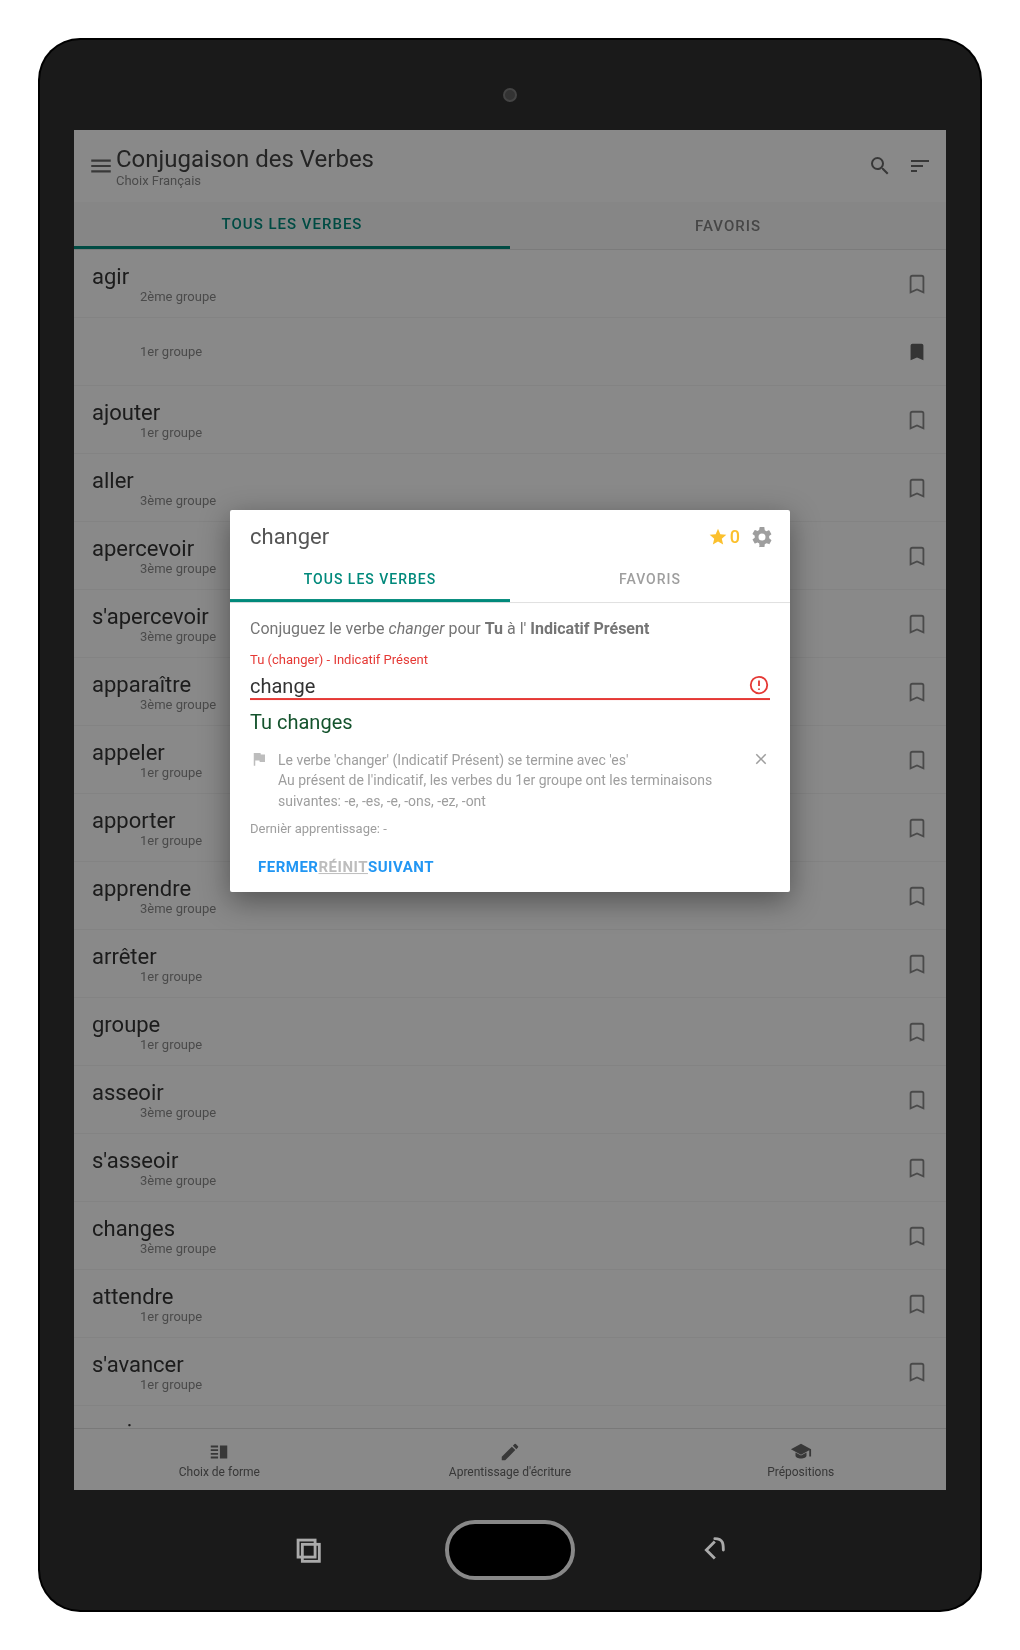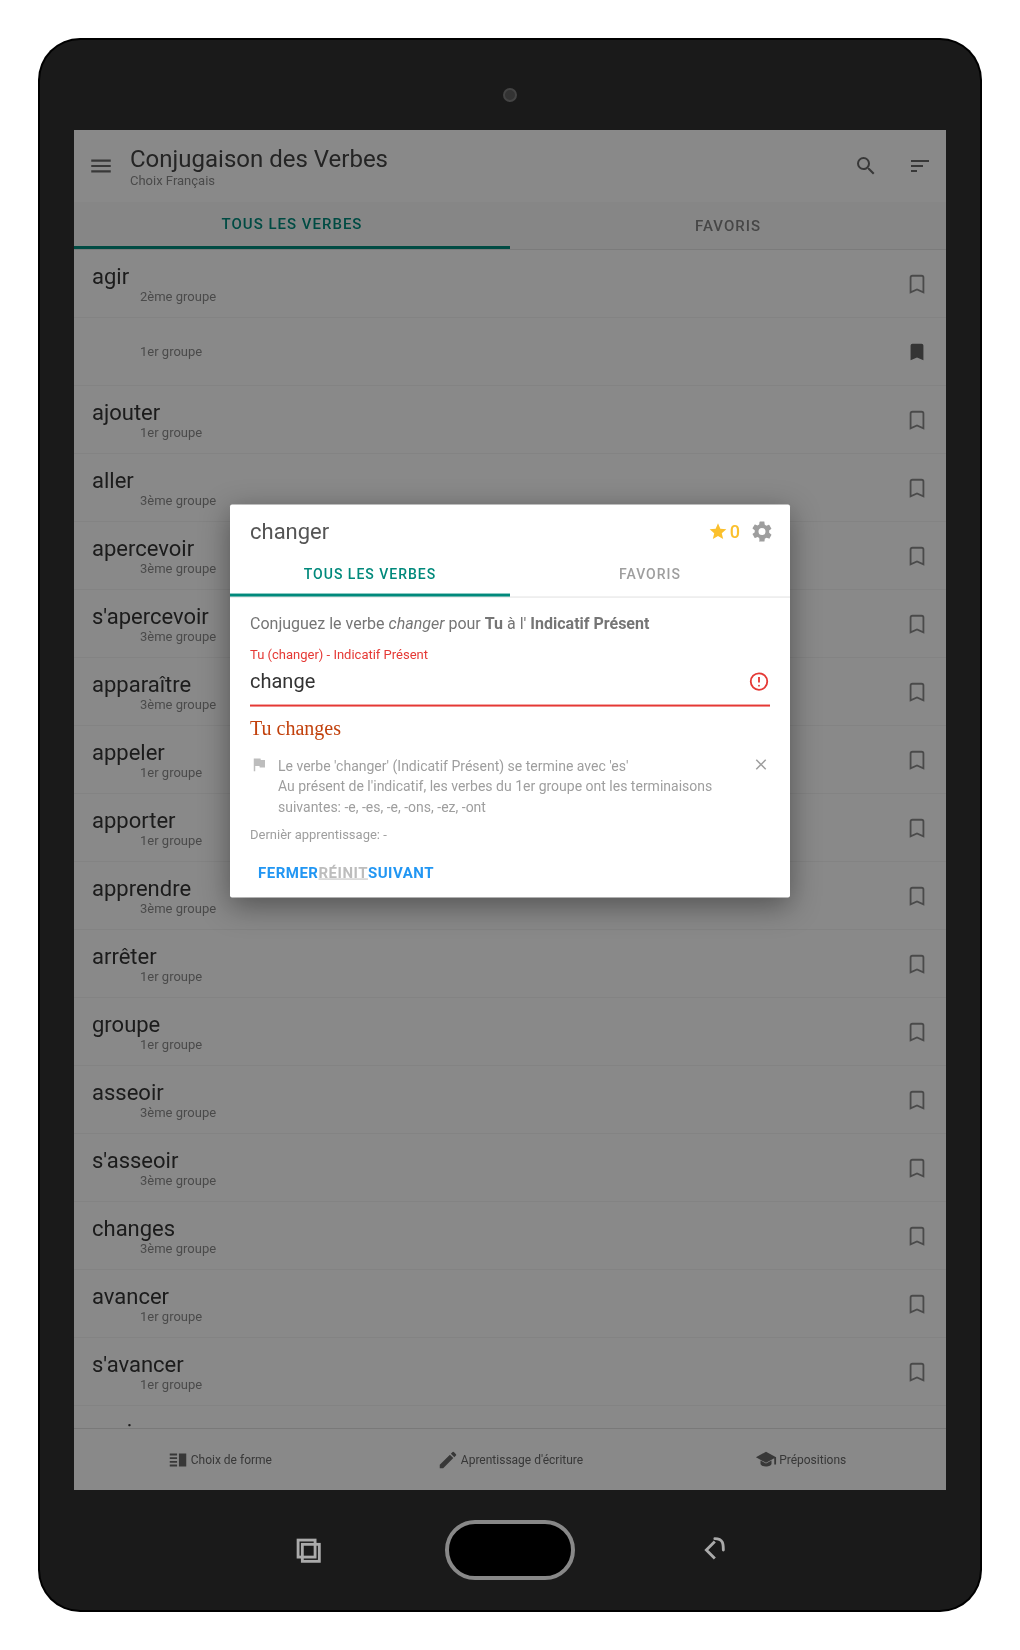--- a/index.html
+++ b/index.html
@@ -57,21 +57,21 @@
   .scrim {
     position: absolute; inset: 0;
     background: rgba(0,0,0,0.45);
     z-index: 10;
   }
   .appbar {
     background: #fafafa;
     height: 72px;
     display: flex; align-items: center;
     padding: 0 14px;
-    gap: 16px;
+    gap: 2px;
   }
   .appbar .titles { flex: 1; }
   .app-title { font-size: 24px; color: #424242; font-weight: 400; }
   .app-subtitle { font-size: 13px; color: #888; }
   .appbar .icon { color: #666; }
   .main-tabs {
     display: flex; height: 48px;
     border-bottom: 1px solid #e0e0e0;
     background: #f5f5f5;
   }
@@ -94,21 +94,21 @@
   .bookmark { color: #888; }
   .bookmark.filled { color: #666; }
   .bottom-nav {
     position: absolute; bottom: 0; left: 0; right: 0;
     height: 62px;
     background: #fafafa;
     border-top: 1px solid #ddd;
     display: flex;
   }
   .bottom-item {
-    flex: 1; display: flex; 
+    flex: 1; display: flex; flex-direction: column;
     align-items: center; justify-content: center;
     color: #666; font-size: 12px; gap: 2px;
   }
 
   
   .modal {
     position: absolute;
     z-index: 20;
     left: 50%; top: 42%;
     transform: translate(-50%, -50%);
@@ -133,24 +133,24 @@
     padding: 12px 0;
     font-size: 14px; font-weight: 500; letter-spacing: 1px;
     color: #9e9e9e;
   }
   .modal-tab.active { color: #00897b; border-bottom: 3px solid #00897b; }
   .modal-body { padding: 16px 20px 6px 20px; }
   .instruction { color: #757575; font-size: 16px; margin-bottom: 14px; }
   .instruction em { font-style: italic; }
   .instruction b { font-weight: 700; }
   .field-label { color: #e53935; font-size: 13px; margin-bottom: 4px; }
-  .field-row { display: flex; align-items: flex-end; border-bottom: 2px solid #e53935; padding-bottom: 12px; margin-bottom: 10px; margin-top: 7px;}
+  .field-row { display: flex; align-items: flex-start; border-bottom: 2px solid #e53935; padding-bottom: 0; margin-bottom: 10px; margin-top: 7px;}
   .field-value { flex: 1; font-size: 20px; color: #333; }
   .error-ico { color: #e53935; }
-  .answer { color: #c2410c; font-size: 20px; margin-bottom: 16px; font-family: Liberation Serif, serif; }
+  .answer { color: #14532d; font-size: 20px; margin-bottom: 16px; }
   .hint-box {
     display: flex; gap: 10px;
     color: #9e9e9e; font-size: 14px; line-height: 1.45;
     position: relative;
     padding-right: 20px;
     margin-bottom: 10px;
   }
   .hint-close { position: absolute; right: 0; top: 0; color: #9e9e9e; }
   .last-learn { color: #9e9e9e; font-size: 13px; margin: 6px 0 6px 0; }
   .modal-actions {
@@ -359,21 +359,21 @@
               <div class="verb-group">3ème groupe</div>
             </div>
             <span class="bookmark">
               <svg width="22" height="22" viewBox="0 0 24 24" fill="none" stroke="#888" stroke-width="2">
                 <path d="M17 3H7a2 2 0 00-2 2v16l7-3 7 3V5a2 2 0 00-2-2z"></path>
               </svg>
             </span>
           </div>
           <div class="verb-item">
             <div class="verb-text">
-              <div class="verb-name">avancer</div>
+              <div class="verb-name">attendre</div>
               <div class="verb-group">1er groupe</div>
             </div>
             <span class="bookmark">
               <svg width="22" height="22" viewBox="0 0 24 24" fill="none" stroke="#888" stroke-width="2">
                 <path d="M17 3H7a2 2 0 00-2 2v16l7-3 7 3V5a2 2 0 00-2-2z"></path>
               </svg>
             </span>
           </div>
           <div class="verb-item">
             <div class="verb-text">

